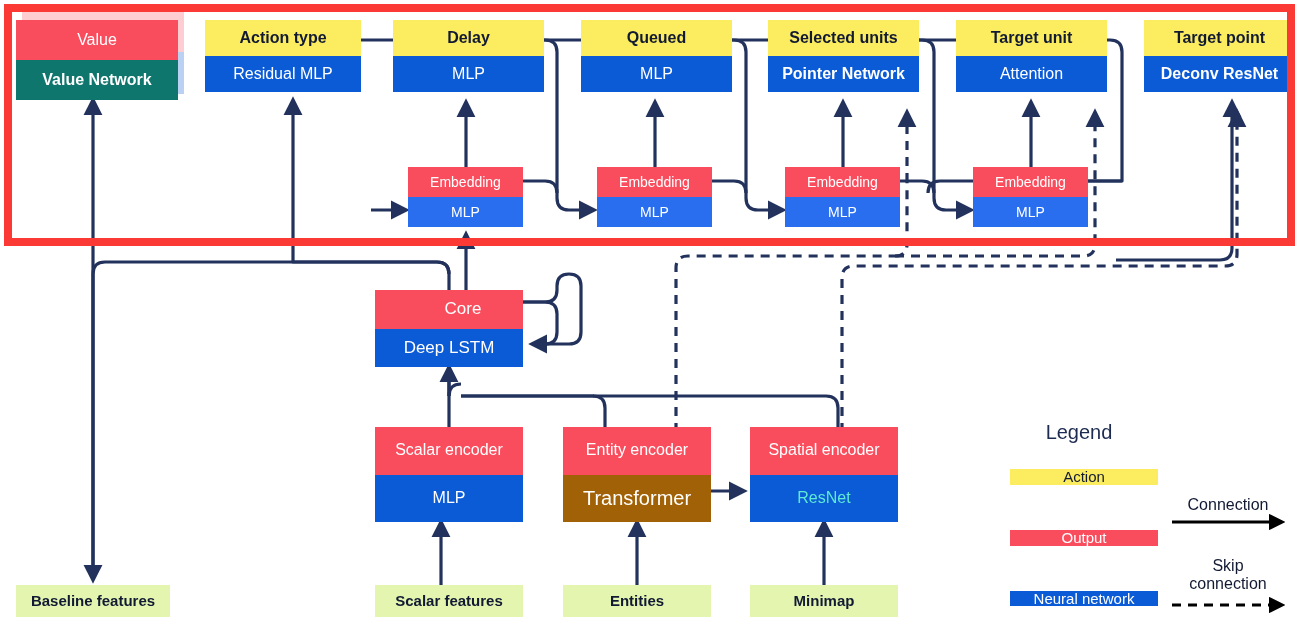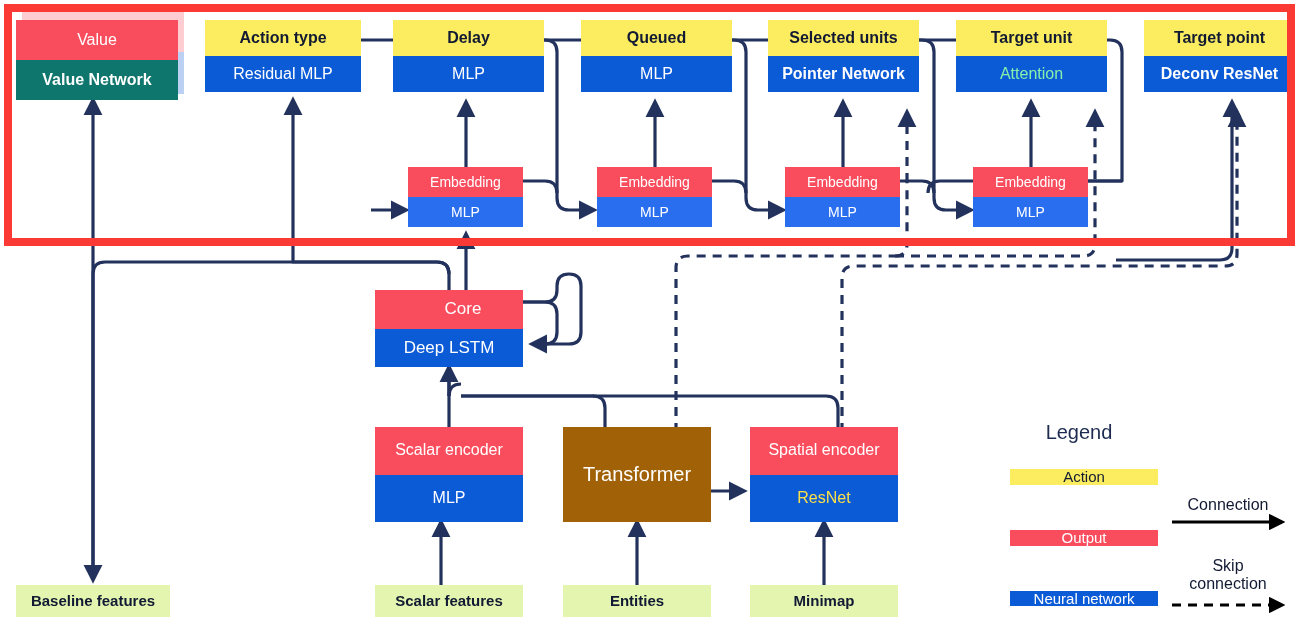--- a/index.html
+++ b/index.html
@@ -185,21 +185,21 @@
     <div class="cell" style="background:#0b5ad6; color:#ffffff; font-size:16px;">MLP</div>
   </div>
 
   <div class="box" style="left:768px; top:20px; width:151px; height:72px;">
     <div class="cell" style="background:#fbed5f; color:#121a33; font-size:16px; font-weight:bold;">Selected units</div>
     <div class="cell" style="background:#0b5ad6; color:#ffffff; font-size:16px; font-weight:bold;">Pointer Network</div>
   </div>
 
   <div class="box" style="left:956px; top:20px; width:151px; height:72px;">
     <div class="cell" style="background:#fbed5f; color:#121a33; font-size:16px; font-weight:bold;">Target unit</div>
-    <div class="cell" style="background:#0b5ad6; color:#86efac; font-size:16px;">Attention</div>
+    <div class="cell" style="background:#0b5ad6; color:#ffffff; font-size:16px;">Attention</div>
   </div>
 
   <div class="box" style="left:1144px; top:20px; width:151px; height:72px;">
     <div class="cell" style="background:#fbed5f; color:#121a33; font-size:16px; font-weight:bold;">Target point</div>
     <div class="cell" style="background:#0b5ad6; color:#ffffff; font-size:16px; font-weight:bold;">Deconv ResNet</div>
   </div>
 
   <div class="box" style="left:408px; top:167px; width:115px; height:60px;">
     <div class="cell" style="background:#f94d5e; color:#ffffff; font-size:14px;">Embedding</div>
     <div class="cell" style="background:#2a6ef0; color:#ffffff; font-size:14px;">MLP</div>
@@ -224,26 +224,27 @@
     <div class="cell" style="background:#f94d5e; color:#ffffff; font-size:17px;padding-left:28px;">Core</div>
     <div class="cell" style="background:#0b5ad6; color:#ffffff; font-size:17px;">Deep LSTM</div>
   </div>
 
   <div class="box" style="left:375px; top:427px; width:148px; height:95px;">
     <div class="cell" style="background:#f94d5e; color:#ffffff; font-size:16px;">Scalar encoder</div>
     <div class="cell" style="background:#0b5ad6; color:#ffffff; font-size:16px;">MLP</div>
   </div>
 
   <div class="box" style="left:563px; top:427px; width:148px; height:95px;">
+    <div class="cell" style="background:#f94d5e; color:#ffffff; font-size:16px;">Entity encoder</div>
     <div class="cell" style="background:#a16207; color:#ffffff; font-size:20px;">Transformer</div>
   </div>
 
   <div class="box" style="left:750px; top:427px; width:148px; height:95px;">
     <div class="cell" style="background:#f94d5e; color:#ffffff; font-size:16px;">Spatial encoder</div>
-    <div class="cell" style="background:#0b5ad6; color:#fde047; font-size:16px;">ResNet</div>
+    <div class="cell" style="background:#0b5ad6; color:#5eead4; font-size:16px;">ResNet</div>
   </div>
 
   <div class="box" style="left:16px; top:585px; width:154px; height:32px;">
     <div class="cell" style="background:#e4f5b0; color:#121a33; font-size:15px; font-weight:bold;">Baseline features</div>
   </div>
 
   <div class="box" style="left:375px; top:585px; width:148px; height:32px;">
     <div class="cell" style="background:#e4f5b0; color:#121a33; font-size:15px; font-weight:bold;">Scalar features</div>
   </div>
 

